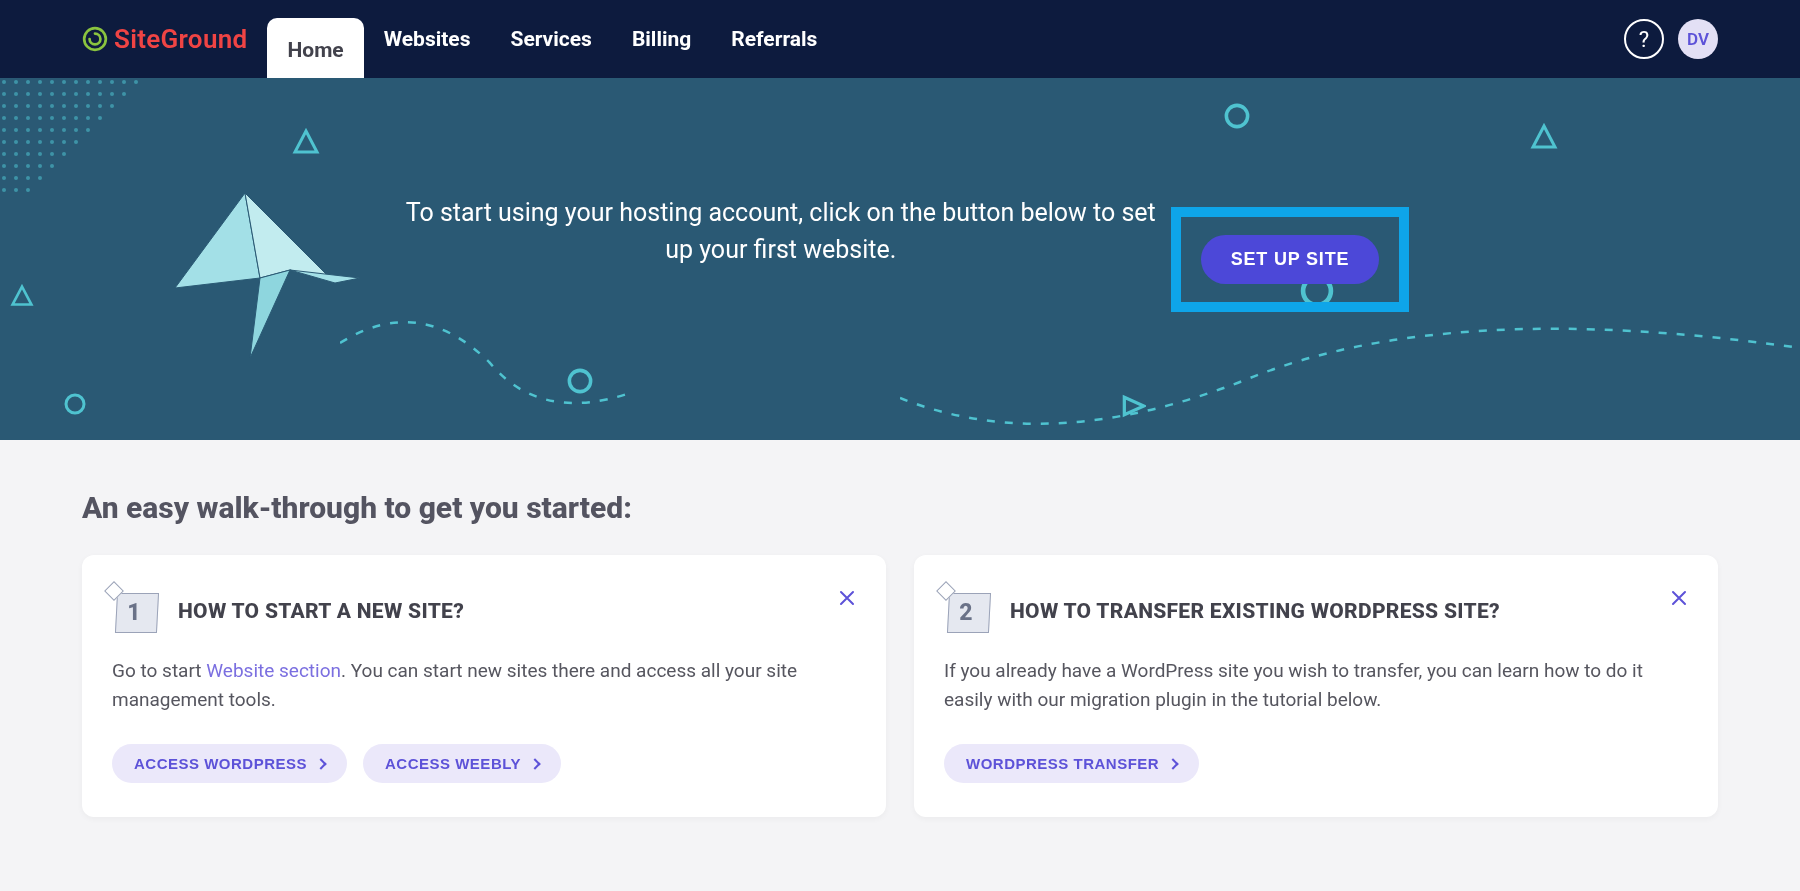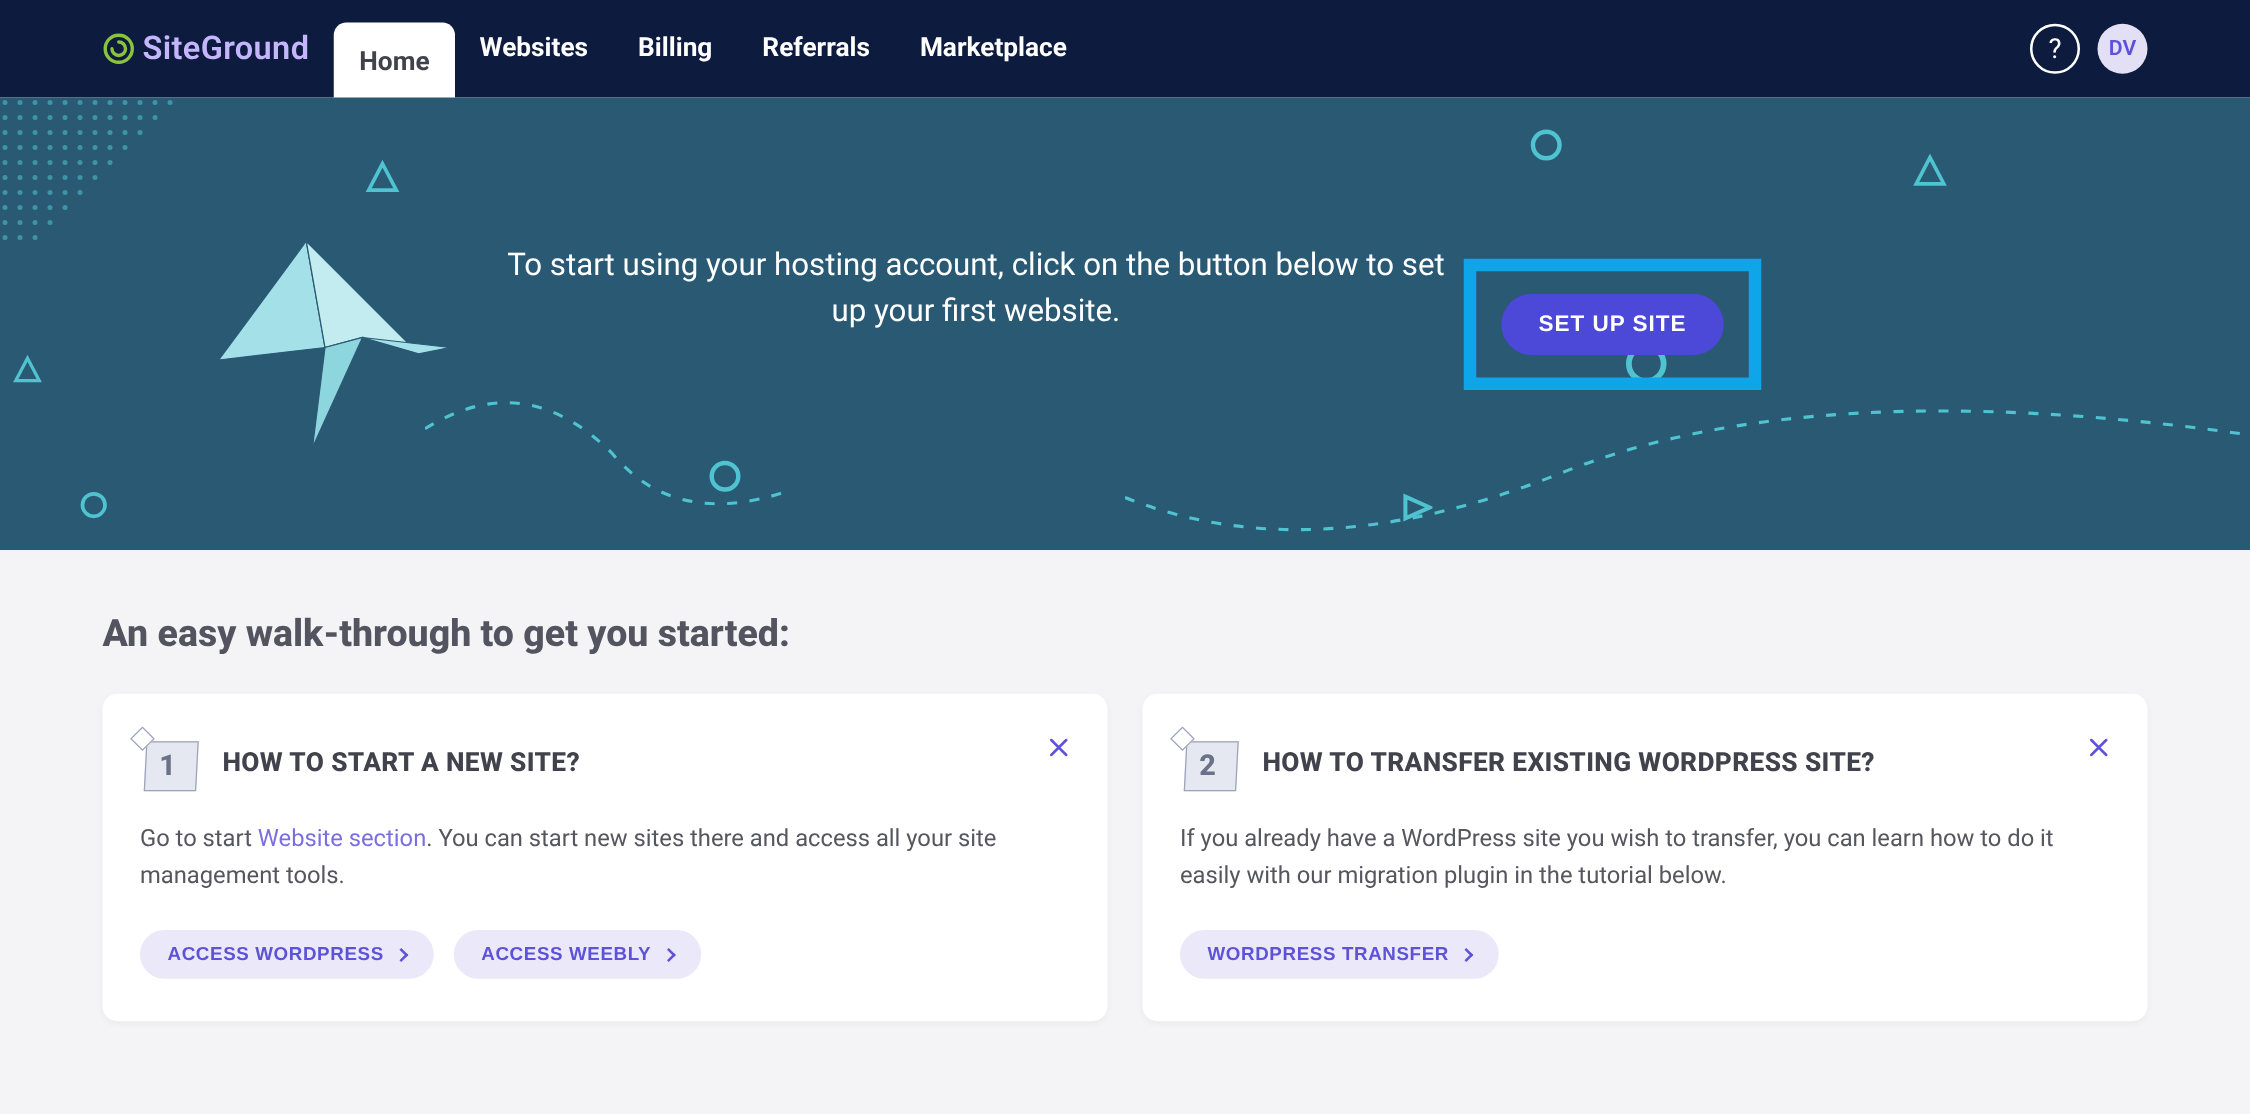--- a/index.html
+++ b/index.html
@@ -23,21 +23,21 @@
       display: flex;
       align-items: center;
       margin-right: 20px;
     }
     .logo-swirl {
       width: 26px;
       height: 26px;
       margin-right: 6px;
     }
     .logo-text {
-      color: #c4b5fd;
+      color: #ef4444;
       font-size: 26px;
       font-weight: 600;
       letter-spacing: 0.3px;
     }
     .nav {
       display: flex;
       align-items: stretch;
       height: 100%;
     }
     .nav-item {
@@ -268,23 +268,23 @@
   <div class="logo">
     <svg class="logo-swirl" viewBox="0 0 24 24">
       <circle cx="12" cy="12" r="10" fill="none" stroke="#8ac43f" stroke-width="2.5"></circle>
       <path d="M7 12 a5 5 0 1 0 5-5" fill="none" stroke="#8ac43f" stroke-width="2.5" stroke-linecap="round"></path>
     </svg>
     <span class="logo-text">SiteGround</span>
   </div>
   <div class="nav">
     <div class="nav-item active">Home</div>
     <div class="nav-item">Websites</div>
+    <div class="nav-item">Services</div>
     <div class="nav-item">Billing</div>
     <div class="nav-item">Referrals</div>
-    <div class="nav-item">Marketplace</div>
   </div>
   <div class="header-right">
     <div class="help-icon">?</div>
     <div class="avatar">DV</div>
   </div>
 </div>
 
 <div class="hero">
   <svg class="dots" viewBox="0 0 140 200">
     <g fill="#4fc3d0">

